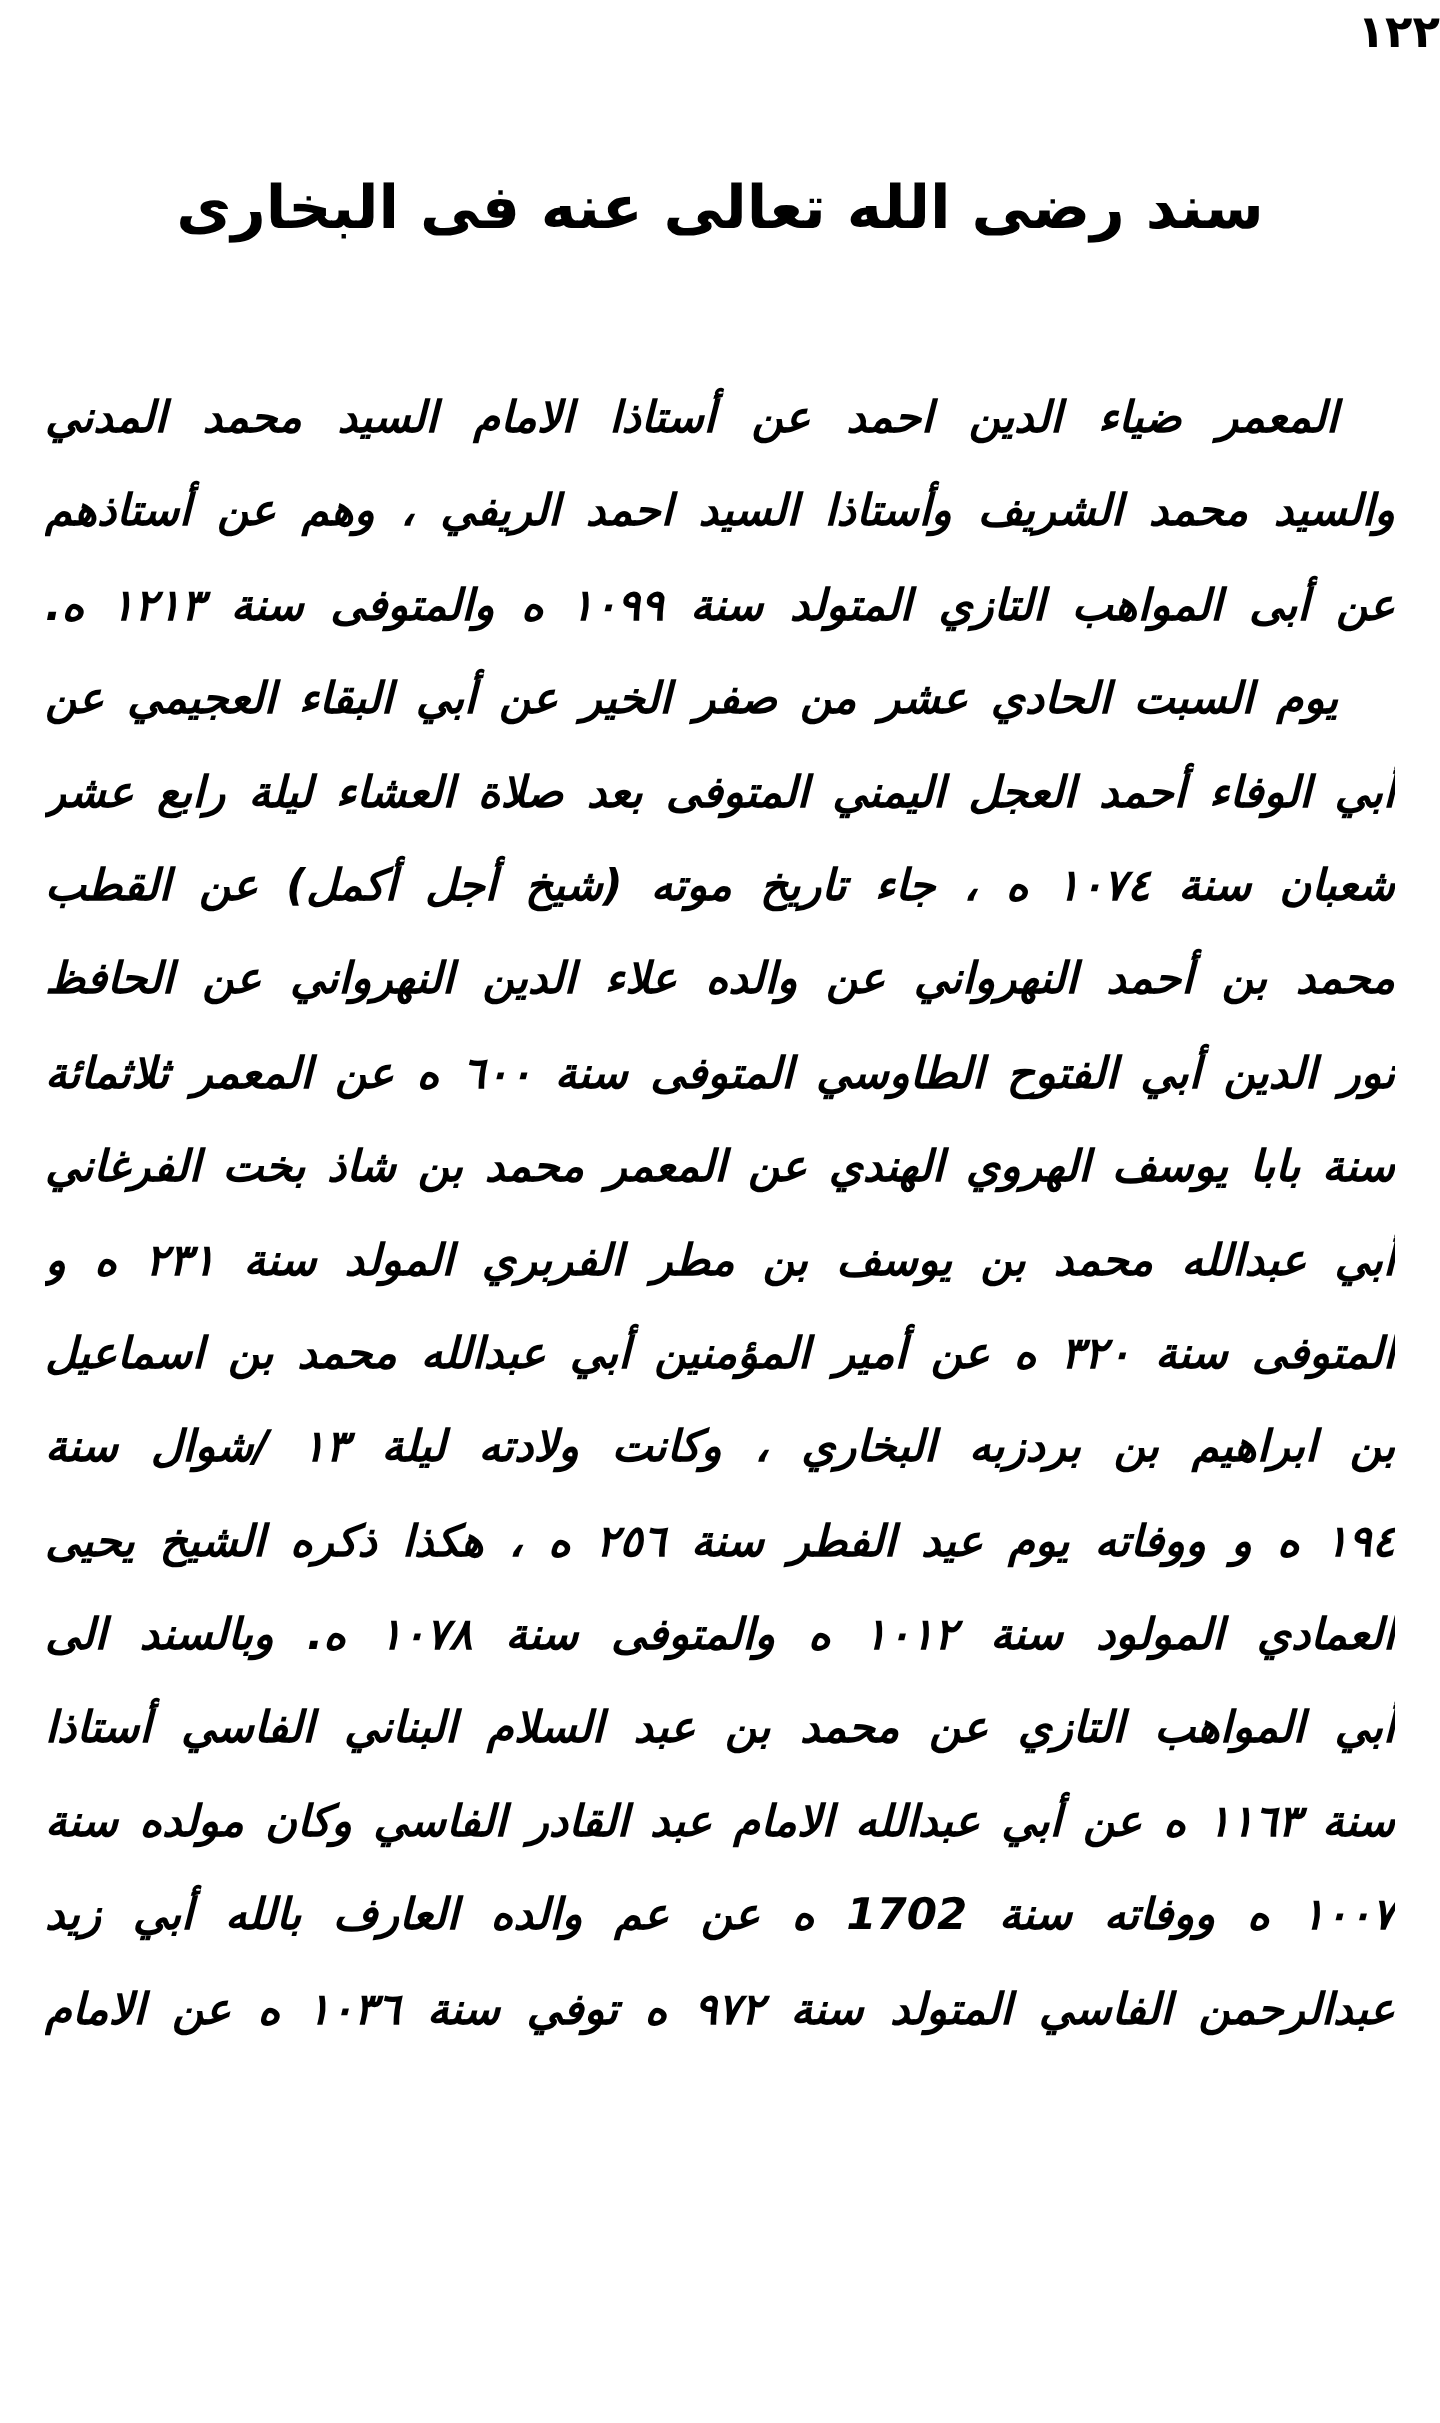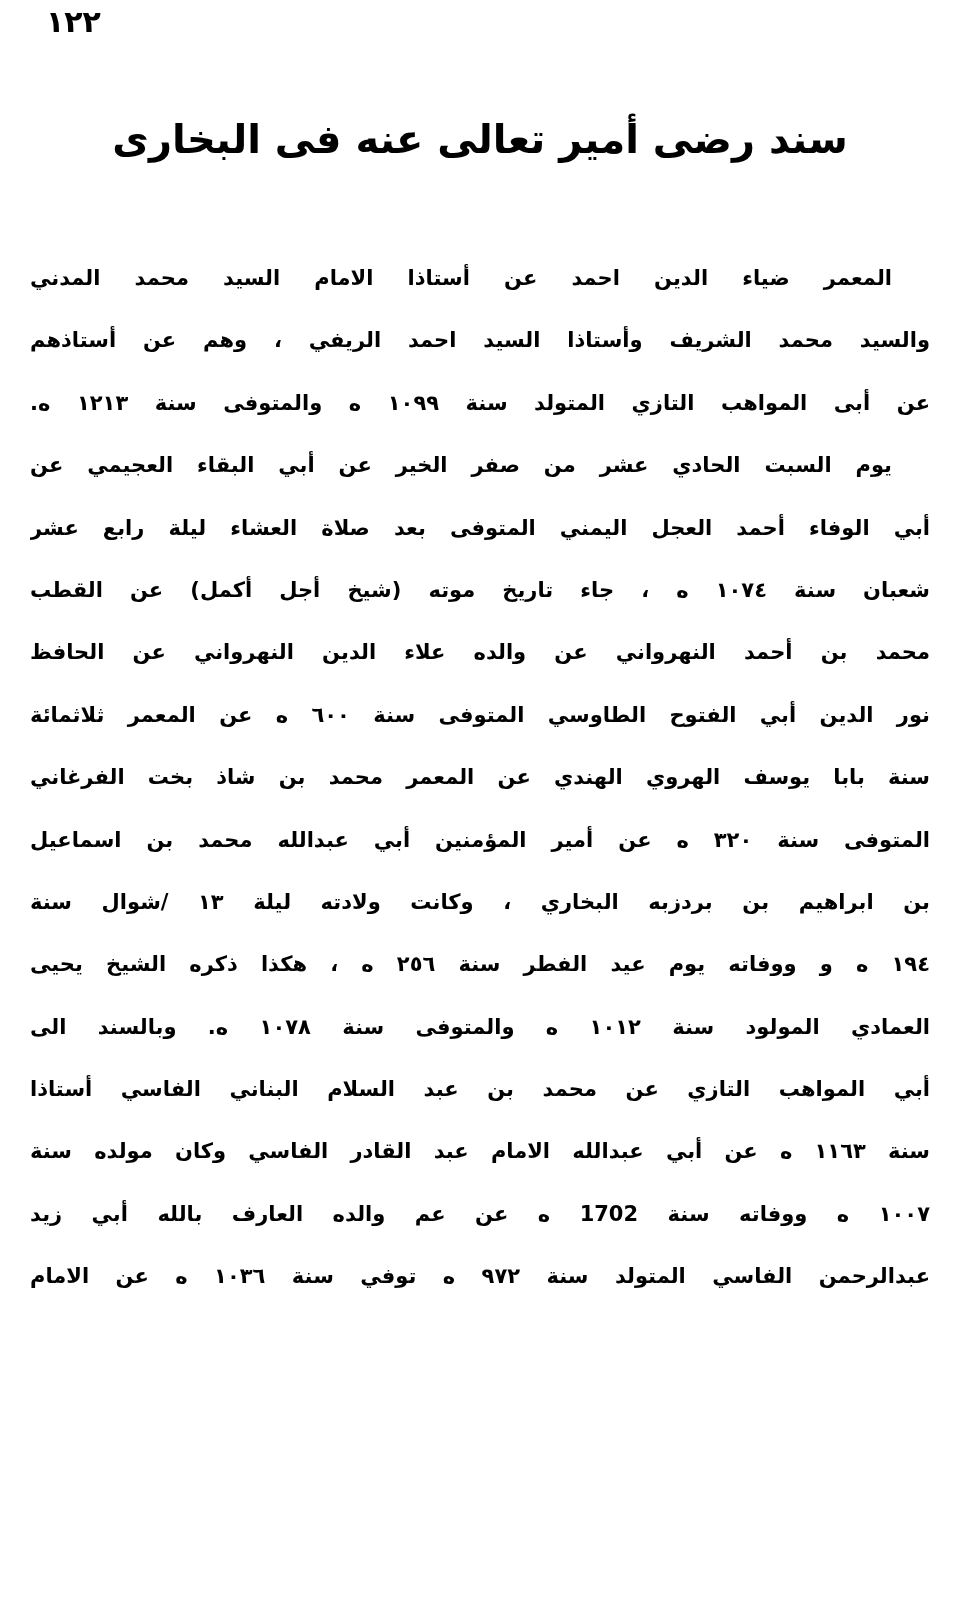--- a/index.html
+++ b/index.html
@@ -15,21 +15,21 @@
     color: #000000;
     font-family: "DejaVu Sans", sans-serif;
     font-weight: bold;
     overflow: hidden;
   }
   .page-number {
     position: absolute;
     top: 4px;
     left: 0;
     right: 0;
-    text-align: left;
+    text-align: right;
     font-size: 30px;
     direction: rtl;
     margin-left: 46px;
   }
   .doc-title {
     position: absolute;
     top: 116px;
     left: 0;
     right: 0;
     text-align: center;
@@ -38,51 +38,53 @@
     letter-spacing: 0;
   }
   .body-text {
     position: absolute;
     top: 247px;
     right: 30px;
     left: 30px;
     direction: rtl;
   }
   .line {
-    font-size: 21px;
+    font-size: 29px;
     line-height: 62.4px;
     height: 62.4px;
     text-align: justify;
     text-align-last: justify;
     overflow: hidden;
     white-space: nowrap;
+    font-style: italic;
   }
   .line.indent {
     padding-right: 38px;
   }
 </style>
 </head>
 <body>
 
 <div class="page">
 
   <div class="page-number">١٢٢</div>
 
-  <div class="doc-title">سند رضى أمير تعالى عنه فى البخارى</div>
+  <div class="doc-title">سند رضى الله تعالى عنه فى البخارى</div>
 
   <div class="body-text">
     <div class="line indent">المعمر ضياء الدين احمد عن أستاذا الامام السيد محمد المدني</div>
     <div class="line">والسيد محمد الشريف وأستاذا السيد احمد الريفي ، وهم عن أستاذهم</div>
     <div class="line">عن أبى المواهب التازي المتولد سنة ١٠٩٩ ه والمتوفى سنة ١٢١٣ ه.</div>
     <div class="line indent">يوم السبت الحادي عشر من صفر الخير عن أبي البقاء العجيمي عن</div>
     <div class="line">أبي الوفاء أحمد العجل اليمني المتوفى بعد صلاة العشاء ليلة رابع عشر</div>
     <div class="line">شعبان سنة ١٠٧٤ ه ، جاء تاريخ موته (شيخ أجل أكمل) عن القطب</div>
     <div class="line">محمد بن أحمد النهرواني عن والده علاء الدين النهرواني عن الحافظ</div>
     <div class="line">نور الدين أبي الفتوح الطاوسي المتوفى سنة ٦٠٠ ه عن المعمر ثلاثمائة</div>
     <div class="line">سنة بابا يوسف الهروي الهندي عن المعمر محمد بن شاذ بخت الفرغاني</div>
+    <div class="line">أبي عبدالله محمد بن يوسف بن مطر الفربري المولد سنة ٢٣١ ه و</div>
     <div class="line">المتوفى سنة ٣٢٠ ه عن أمير المؤمنين أبي عبدالله محمد بن اسماعيل</div>
     <div class="line">بن ابراهيم بن بردزبه البخاري ، وكانت ولادته ليلة ١٣ /شوال سنة</div>
     <div class="line">١٩٤ ه و ووفاته يوم عيد الفطر سنة ٢٥٦ ه ، هكذا ذكره الشيخ يحيى</div>
     <div class="line">العمادي المولود سنة ١٠١٢ ه والمتوفى سنة ١٠٧٨ ه. وبالسند الى</div>
     <div class="line">أبي المواهب التازي عن محمد بن عبد السلام البناني الفاسي أستاذا</div>
     <div class="line">سنة ١١٦٣ ه عن أبي عبدالله الامام عبد القادر الفاسي وكان مولده سنة</div>
     <div class="line">١٠٠٧ ه ووفاته سنة 1702 ه عن عم والده العارف بالله أبي زيد</div>
     <div class="line">عبدالرحمن الفاسي المتولد سنة ٩٧٢ ه توفي سنة ١٠٣٦ ه عن الامام</div>
   </div>
 

